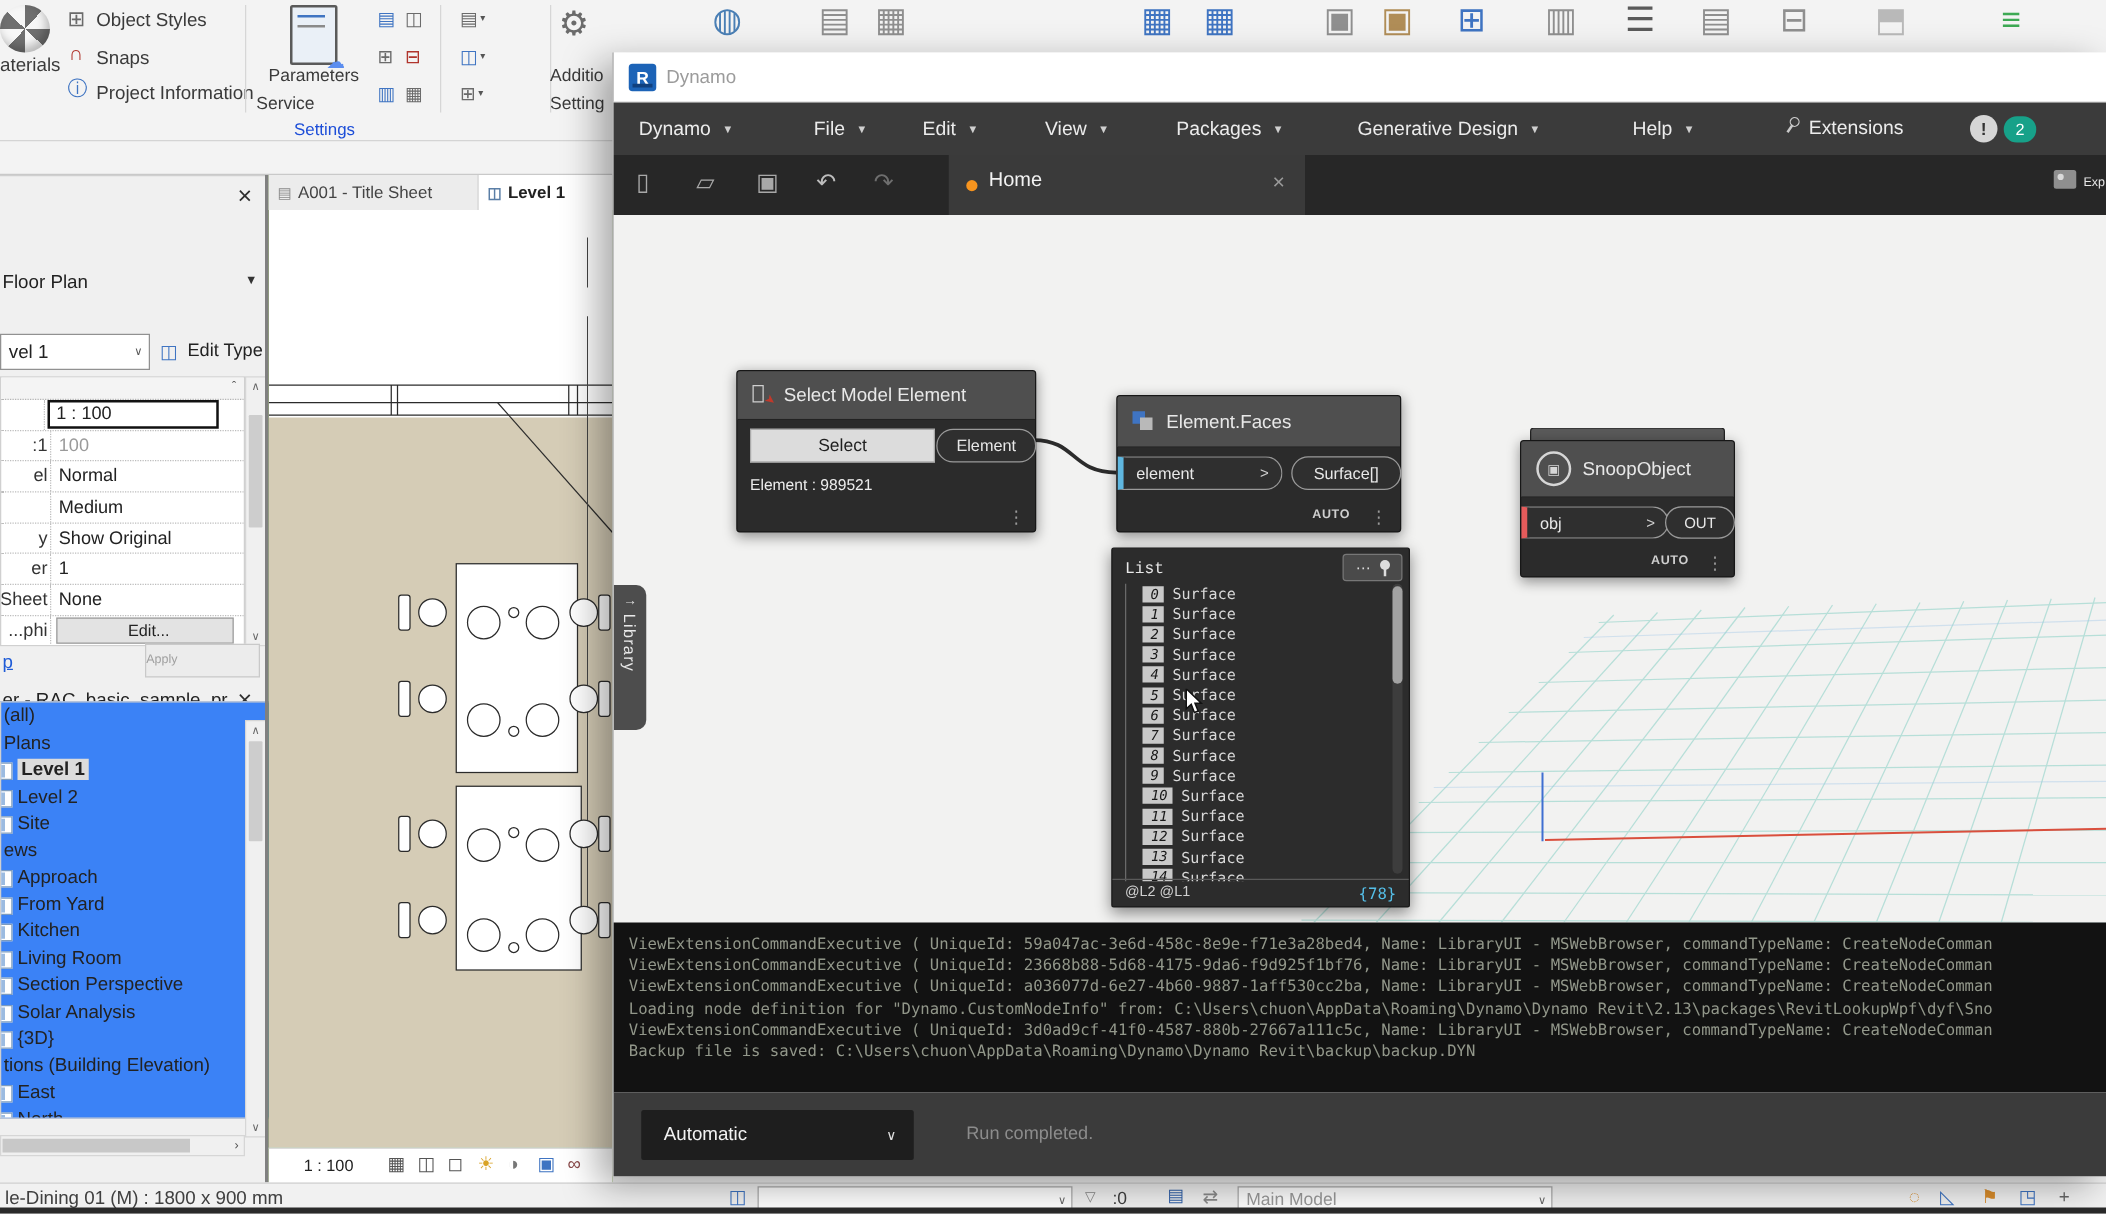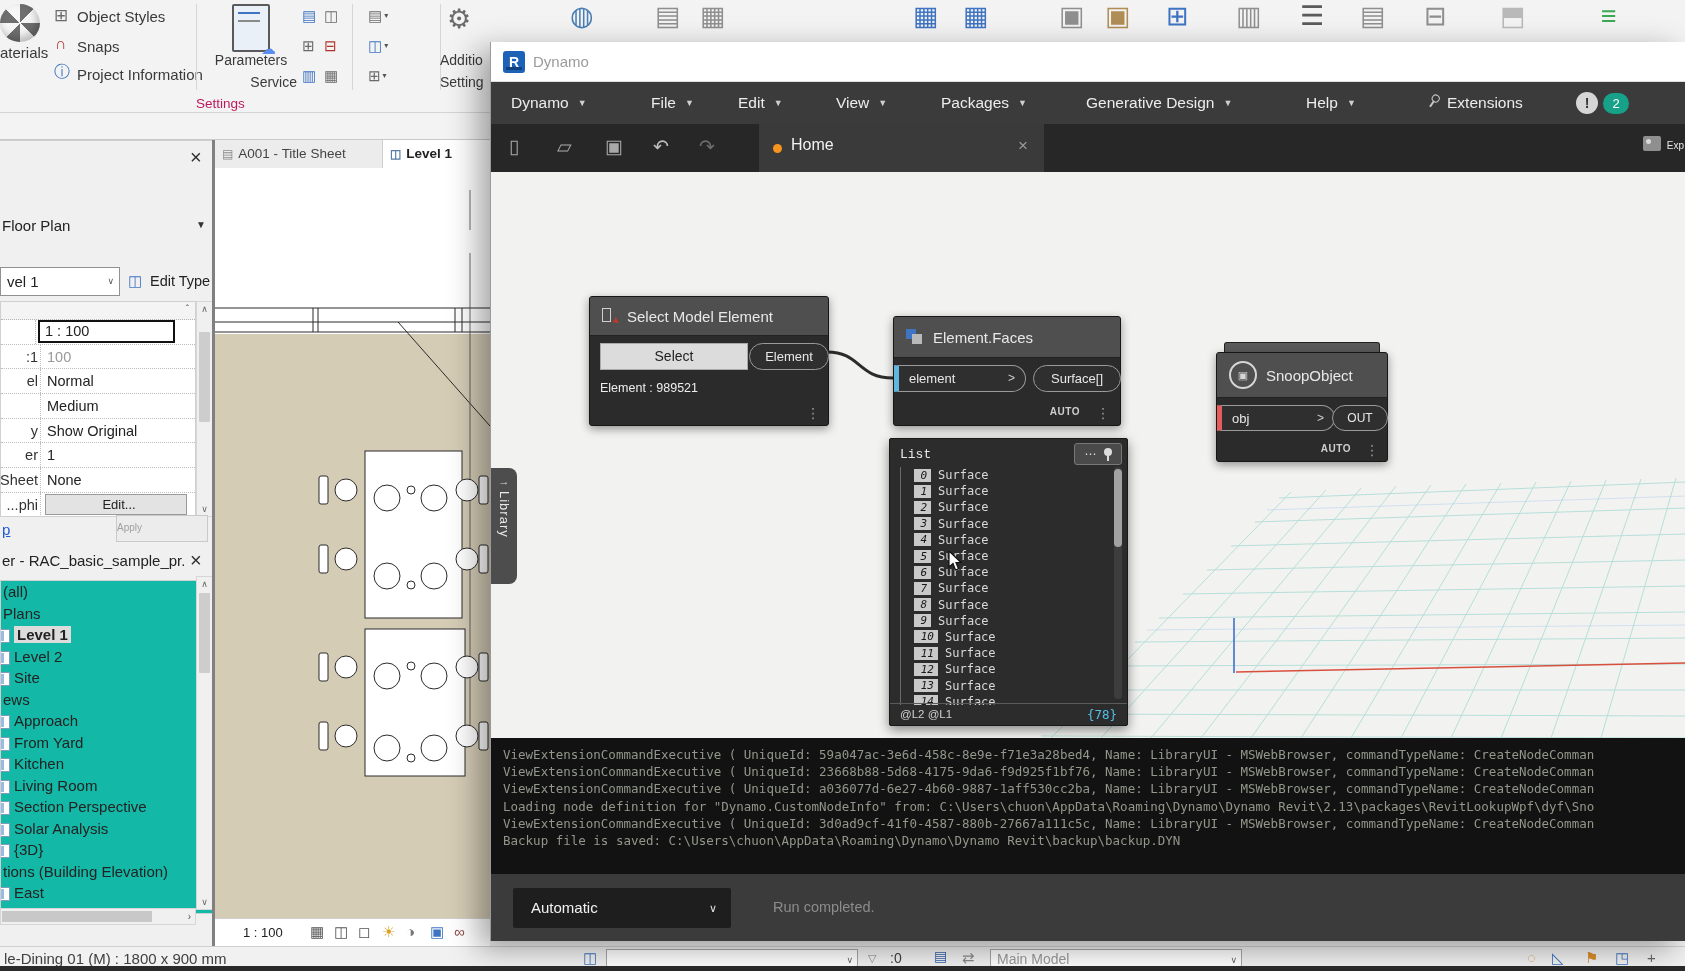--- a/index.html
+++ b/index.html
@@ -44,21 +44,21 @@
   .pval.btn{flex:none;width:134px;margin-left:4px;height:19px;line-height:19px;text-align:center;
             background:#e3e3e3;border:1px solid #9a9a9a;font-size:13px;color:#222}
   .vscroll{position:absolute;width:17px;background:#f0f0f0;border:1px solid #d6d6d6;box-sizing:border-box}
   .vscroll .ar{position:absolute;left:0;width:100%;text-align:center;font-size:9px;color:#666}
   .vscroll .thumb{position:absolute;left:2px;width:11px;background:#cdcdcd;border-radius:1px}
   #props-help{position:absolute;left:2px;top:380px;font-size:15px;color:#1e5bd7;text-decoration:underline}
   #apply-btn{position:absolute;left:116px;top:374px;width:90px;height:25px;background:#ececec;border:1px solid #c9c9c9;
              color:#a0a0a0;font-size:10px;text-align:left;line-height:24px}
   #browser{position:absolute;left:0;top:548px;width:213px;height:386px;background:#f0f0f0}
   #browser .btitle{position:absolute;left:2px;top:4px;font-size:15px;color:#222;white-space:nowrap;width:182px;overflow:hidden}
-  #btree{position:absolute;left:0;top:32px;width:228px;height:334px;background:#14b8a6;border:1px solid #d0d0d0;box-sizing:border-box;overflow:hidden}
+  #btree{position:absolute;left:0;top:13px;width:228px;height:334px;background:#3b82f6;border:1px solid #d0d0d0;box-sizing:border-box;overflow:hidden}
   .bitem{position:absolute;height:21px;font-size:15px;color:#222;white-space:nowrap}
   .bitem .bicon{position:absolute;left:-3px;top:3px;width:12px;height:14px;background:#fff;border:1px solid #7d9cbf;box-sizing:border-box}
   .bitem .bicon::after{content:"";position:absolute;left:1px;top:1px;width:4px;height:10px;background:#9cbbe0}
   .bitem .blab{position:absolute;top:0}
   .bitem.sel .blab{background:#dcdcdc;font-weight:bold;padding:0 3px}
   #hscroll{position:absolute;left:0;top:360px;width:196px;height:17px;background:#f0f0f0;border:1px solid #d6d6d6;box-sizing:border-box}
   #hscroll .thumb{position:absolute;left:1px;top:2px;width:150px;height:11px;background:#c8c8c8}
   #hscroll .ar{position:absolute;right:4px;top:2px;font-size:10px;color:#555}
   
   #vdiv{position:absolute;left:212px;top:140px;width:3px;height:806px;background:#808080}
@@ -175,42 +175,42 @@
     <div class="rlabel" style="left:77px;top:38px">Snaps</div>
     <span class="rico" style="left:54px;top:64px;font-size:16px;color:#3f74c2">ⓘ</span>
     <div class="rlabel" style="left:77px;top:66px">Project Information</div>
 
     <div class="paramico">
         <i></i>
         <i></i>
         <em>☁</em>
       </div>
     <div class="rlabel" style="left:205px;top:52px;width:92px;text-align:center;font-size:14px">Parameters</div>
-    <div class="rlabel" style="left:205px;top:74px;width:92px;text-align:right;font-size:14px">Service</div>
+    <div class="rlabel" style="left:205px;top:74px;width:92px;text-align:left;font-size:14px">Service</div>
 
     <div id="settings-icons">
         <span class="seticon" style="left: 302px; top: 8px; color: rgb(63, 116, 194);">▤</span>
         <span class="seticon" style="left: 302px; top: 38px; color: rgb(107, 107, 107);">⊞</span>
         <span class="seticon" style="left: 302px; top: 68px; color: rgb(63, 116, 194);">▥</span>
         <span class="seticon" style="left: 324px; top: 8px; color: rgb(107, 107, 107);">◫</span>
         <span class="seticon" style="left: 324px; top: 38px; color: rgb(176, 52, 44);">⊟</span>
         <span class="seticon" style="left: 324px; top: 68px; color: rgb(107, 107, 107);">▦</span>
         <span class="seticon" style="left: 368px; top: 8px; color: rgb(107, 107, 107);">▤<span class="caret">▾</span></span>
         <span class="seticon" style="left: 368px; top: 38px; color: rgb(63, 116, 194);">◫<span class="caret">▾</span></span>
         <span class="seticon" style="left: 368px; top: 68px; color: rgb(107, 107, 107);">⊞<span class="caret">▾</span></span>
       </div>
     <div class="vsep" style="left:196px"></div>
     <div class="vsep" style="left:352px"></div>
     <div class="vsep" style="left:440px"></div>
 
     <span class="rico" style="left:447px;top:6px;font-size:27px;color:#6b6b6b">⚙</span>
     <div class="rlabel" style="left:440px;top:52px;width:50px;overflow:hidden;font-size:14px">Additio</div>
     <div class="rlabel" style="left:440px;top:74px;width:50px;overflow:hidden;font-size:14px">Setting</div>
 
-    <div class="rlabel" style="left:196px;top:96px;width:88px;text-align:left;font-size:13.5px;color:#be185d">Settings</div>
+    <div class="rlabel" style="left:196px;top:96px;width:88px;text-align:right;font-size:13.5px;color:#1d4ed8">Settings</div>
     <div class="hline"></div>
       <div class="hline2"></div>
     <div id="ribbon-top-icons">
         <span style="left: 80px; color: rgb(74, 127, 181);">◍</span>
         <span style="left: 165px; color: rgb(143, 143, 143);">▤</span>
         <span style="left: 210px; color: rgb(143, 143, 143);">▦</span>
         <span style="left: 423px; color: rgb(63, 116, 194);">▦</span>
         <span style="left: 473px; color: rgb(63, 116, 194);">▦</span>
         <span style="left: 569px; color: rgb(143, 143, 143);">▣</span>
         <span style="left: 615px; color: rgb(176, 141, 87);">▣</span>

